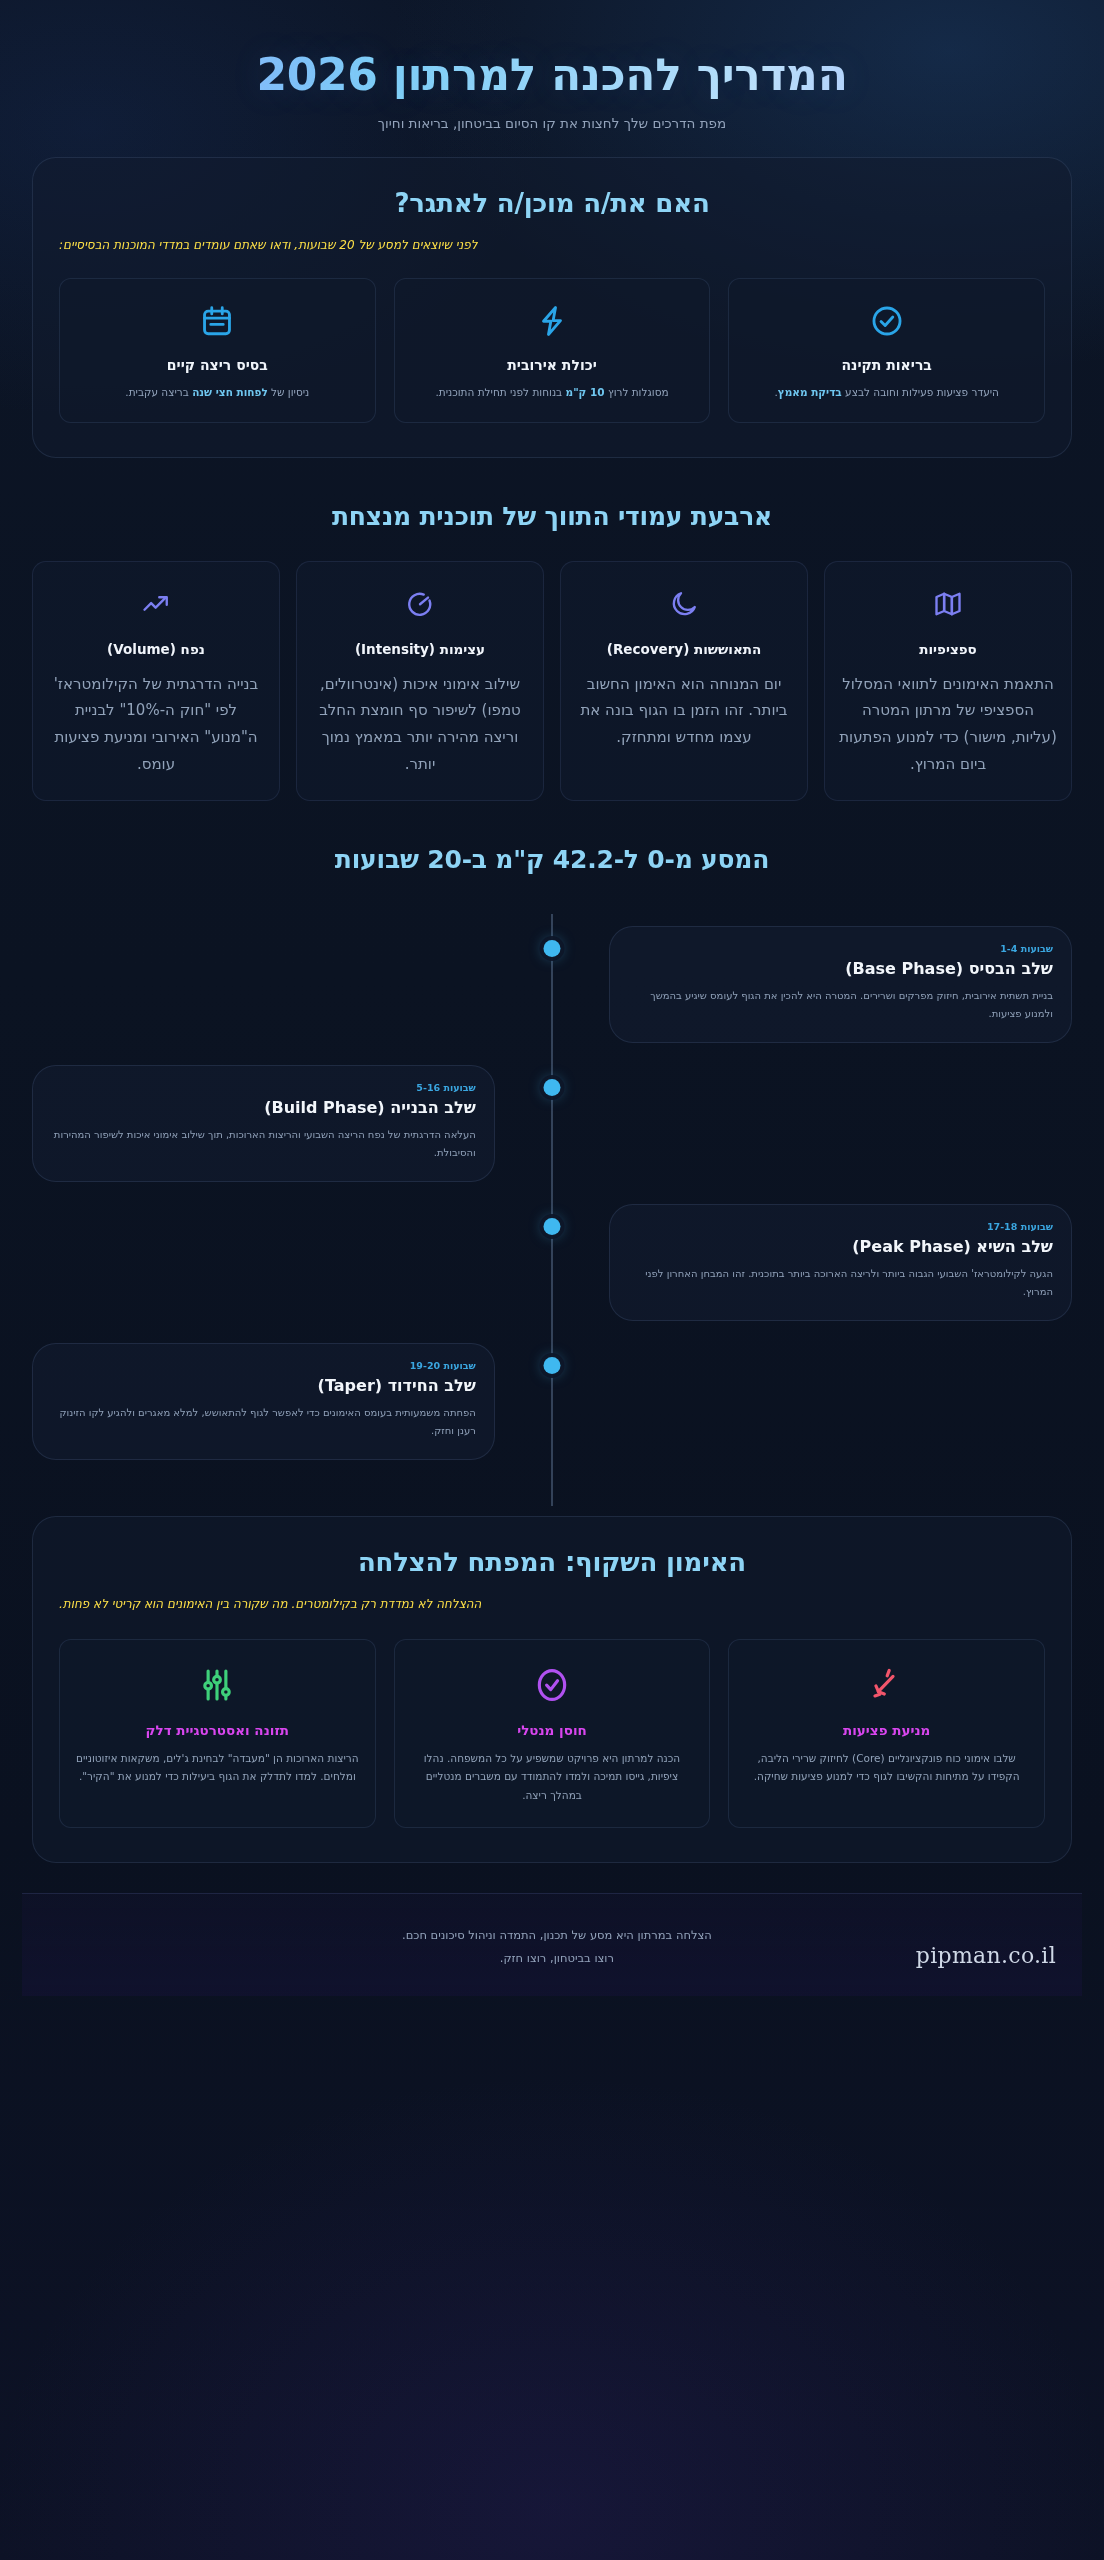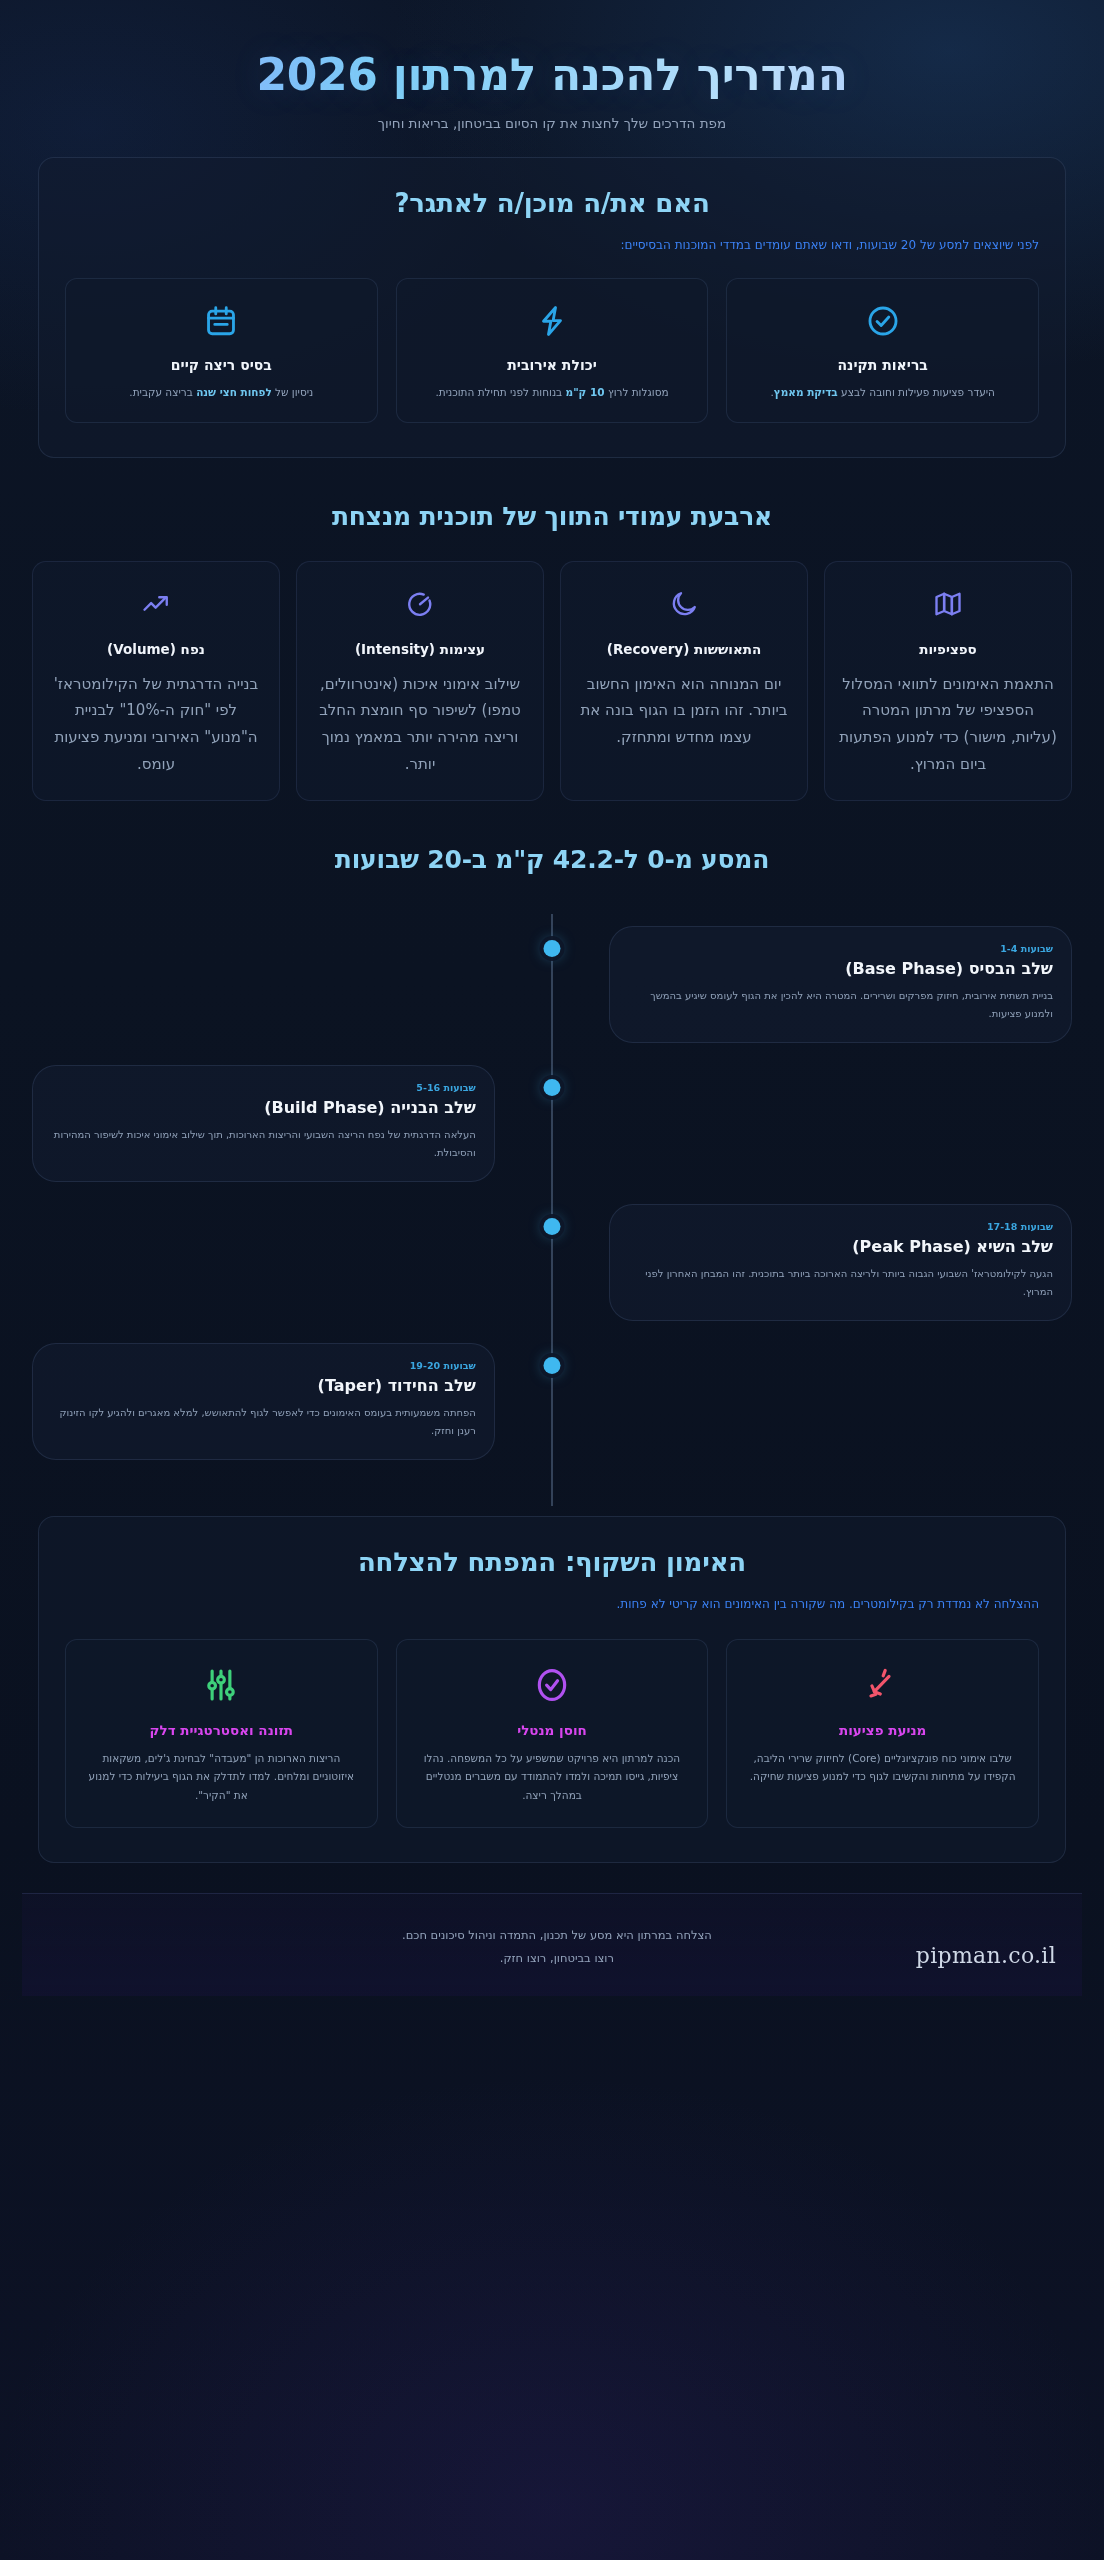--- a/index.html
+++ b/index.html
@@ -23,29 +23,29 @@
   .hero h1 {
     font-size:44px; font-weight:800; letter-spacing:-.3px; line-height:1.12;
     background:linear-gradient(95deg,#8ea0ff 0%,#7fd0f7 34%,#bfe2fb 70%,#9fb4ff 100%);
     -webkit-background-clip:text; background-clip:text; color:transparent;
     text-shadow:0 0 34px rgba(90,150,230,.16);
   }
   .hero p { margin-top:16px; font-size:13.5px; color:#93a3bb; font-weight:400; }
 
   
   .panel {
-    margin:0 16px; border:1px solid rgba(110,140,190,.17);
-    border-radius:16px; background:rgba(18,27,46,.52);
+    margin:0 10px; border:1px solid rgba(110,140,190,.17);
+    border-radius:24px; background:rgba(18,27,46,.52);
     padding:30px 26px 34px; position:relative;
   }
   .panel-title {
     text-align:center; font-size:26px; font-weight:800; color:#8ed4f5;
     letter-spacing:-.2px;
   }
-  .panel-sub { text-align:right; margin-top:20px; font-size:12px; color:#3b82f6; }
+  .panel-sub { text-align:left; margin-top:20px; font-size:12px; color:#fde047;font-style:italic; }
 
   
   .r-grid { display:flex; gap:18px; margin-top:26px; }
   .r-card {
     flex:1; border:1px solid rgba(105,135,185,.16); border-radius:12px;
     background:rgba(15,24,42,.62); padding:22px 16px 20px; text-align:center;
   }
   .r-icon { height:40px; display:flex; align-items:center; justify-content:center; margin-bottom:16px; }
   .r-title { font-size:14px; font-weight:800; color:#f0f5fb; margin-bottom:10px; }
   .r-desc { font-size:10.5px; line-height:1.75; color:#93a4bc; }

